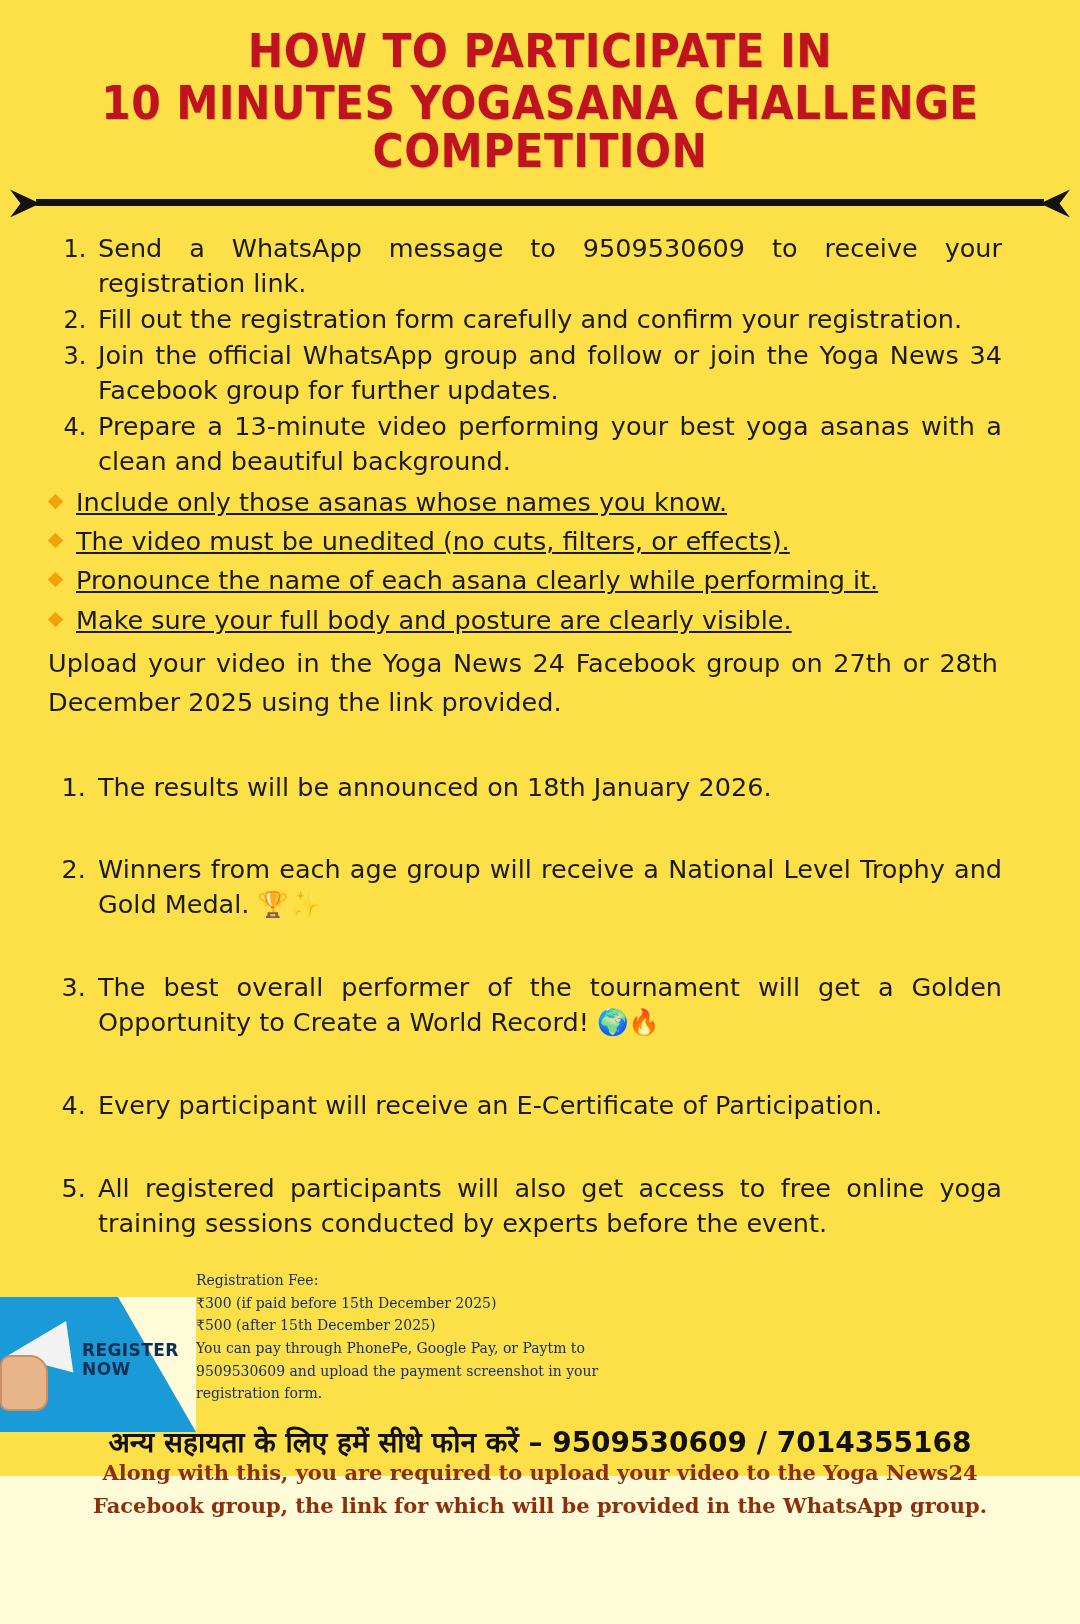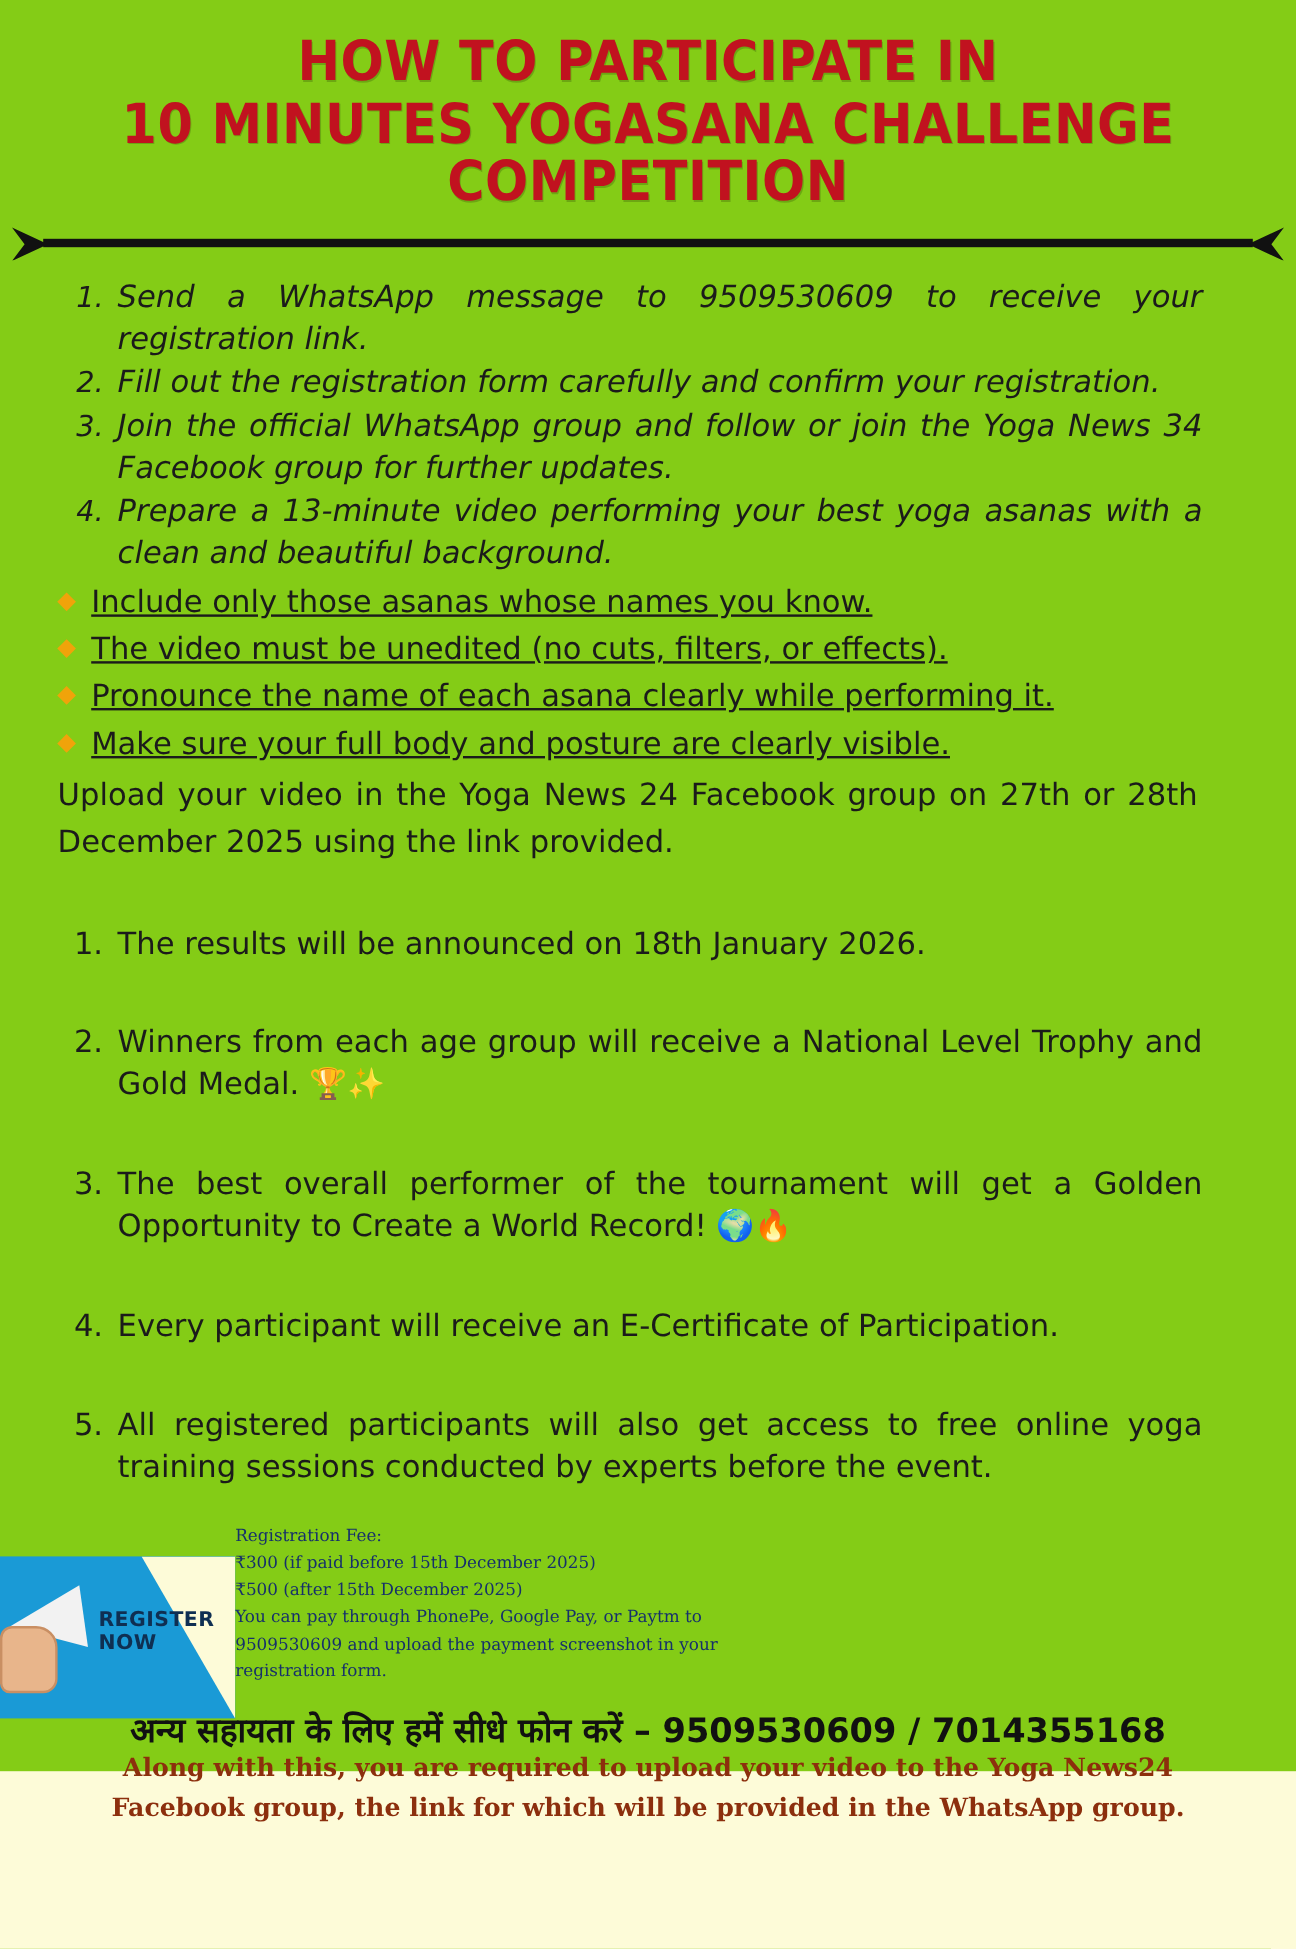--- a/index.html
+++ b/index.html
@@ -12,21 +12,21 @@
     background: #fdfbd8;
     font-family: "DejaVu Sans", sans-serif;
     overflow: hidden;
     position: relative;
   }
 
   .page {
     position: relative;
     width: 1080px;
     height: 1476px;
-    background: #84cc16;
+    background: #fde047;
     box-sizing: border-box;
   }
 
   
   .header {
     text-align: center;
     padding: 28px 18px 0 18px;
   }
   .header-line1, .header-line2 {
     color: #c1121f;
@@ -79,21 +79,20 @@
   .content {
     padding: 14px 78px 0 48px;
     color: #1b1b1b;
     font-family: "DejaVu Sans", sans-serif;
   }
 
   ol.num-list {
     margin: 0;
     padding: 0 0 0 46px;
     list-style: decimal;
-    font-style: italic;
   }
   ol.num-list > li {
     font-size: 25.5px;
     line-height: 1.37;
     margin-bottom: 1px;
     text-align: justify;
     padding-left: 4px;
   }
   ol.num-list > li::marker {
     font-size: 24px;

